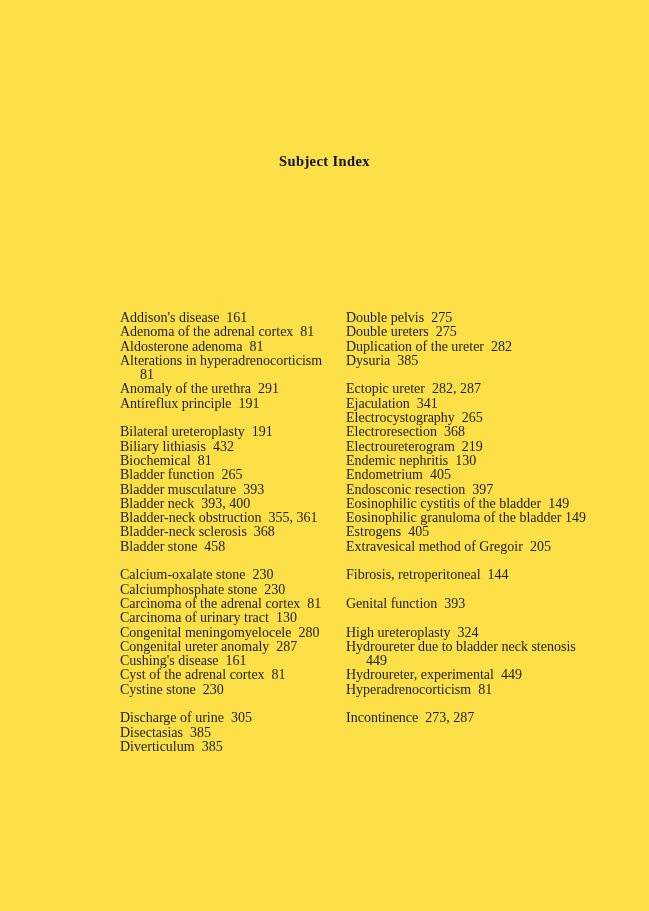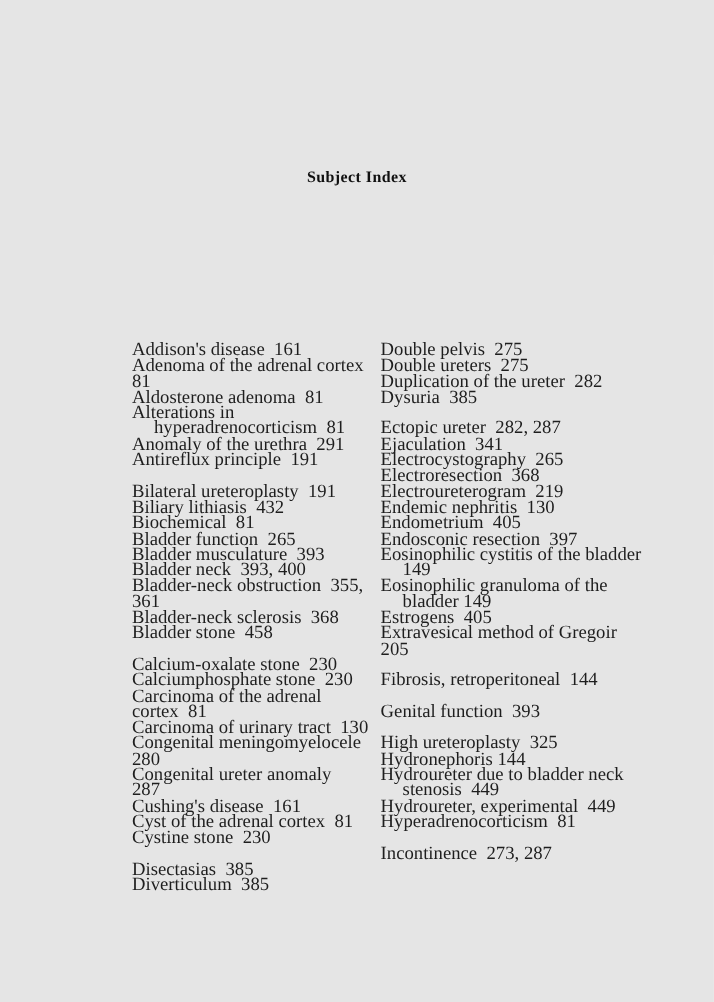--- a/index.html
+++ b/index.html
@@ -9,38 +9,38 @@
     background: #ffffff;
   }
   body {
     font-family: "Liberation Serif", "DejaVu Serif", serif;
     color: #1a1a1a;
   }
   #page {
     position: relative;
     width: 649px;
     height: 911px;
-    background: #e5e5e5;
+    background: #fde047;
     overflow: hidden;
   }
   #page-title {
     position: absolute;
     top: 153px;
     left: 0;
     width: 649px;
     text-align: center;
     font-weight: bold;
     font-size: 14.5px;
     letter-spacing: 0.4px;
     color: #101010;
   }
   .column {
     position: absolute;
     top: 311px;
-    font-size: 17px;
+    font-size: 14px;
     line-height: 14.3px;
     color: #1e1e1e;
   }
   #column-left  { left: 120px; width: 215px; }
   #column-right { left: 346px; width: 245px; }
 
   .index-group {
     margin: 0 0 14.3px 0;
     padding: 0;
     list-style: none;
@@ -91,20 +91,21 @@
         <li class="index-entry">Calciumphosphate stone  230</li>
         <li class="index-entry">Carcinoma of the adrenal cortex  81</li>
         <li class="index-entry">Carcinoma of urinary tract  130</li>
         <li class="index-entry">Congenital meningomyelocele  280</li>
         <li class="index-entry">Congenital ureter anomaly  287</li>
         <li class="index-entry">Cushing's disease  161</li>
         <li class="index-entry">Cyst of the adrenal cortex  81</li>
         <li class="index-entry">Cystine stone  230</li>
       </ul>
       <ul class="index-group">
+        <li class="index-entry">Discharge of urine  305</li>
         <li class="index-entry">Disectasias  385</li>
         <li class="index-entry">Diverticulum  385</li>
       </ul>
     </div>
 
   <div class="column" id="column-right">
       <ul class="index-group">
         <li class="index-entry">Double pelvis  275</li>
         <li class="index-entry">Double ureters  275</li>
         <li class="index-entry">Duplication of the ureter  282</li>
@@ -124,22 +125,21 @@
         <li class="index-entry">Estrogens  405</li>
         <li class="index-entry">Extravesical method of Gregoir  205</li>
       </ul>
       <ul class="index-group">
         <li class="index-entry">Fibrosis, retroperitoneal  144</li>
       </ul>
       <ul class="index-group">
         <li class="index-entry">Genital function  393</li>
       </ul>
       <ul class="index-group">
-        <li class="index-entry">High ureteroplasty  325</li>
-        <li class="index-entry">Hydronephoris 144</li>
+        <li class="index-entry">High ureteroplasty  324</li>
         <li class="index-entry wrapped">Hydroureter due to bladder neck stenosis  449</li>
         <li class="index-entry">Hydroureter, experimental  449</li>
         <li class="index-entry">Hyperadrenocorticism  81</li>
       </ul>
       <ul class="index-group">
         <li class="index-entry">Incontinence  273, 287</li>
       </ul>
     </div>
 
 </div>

